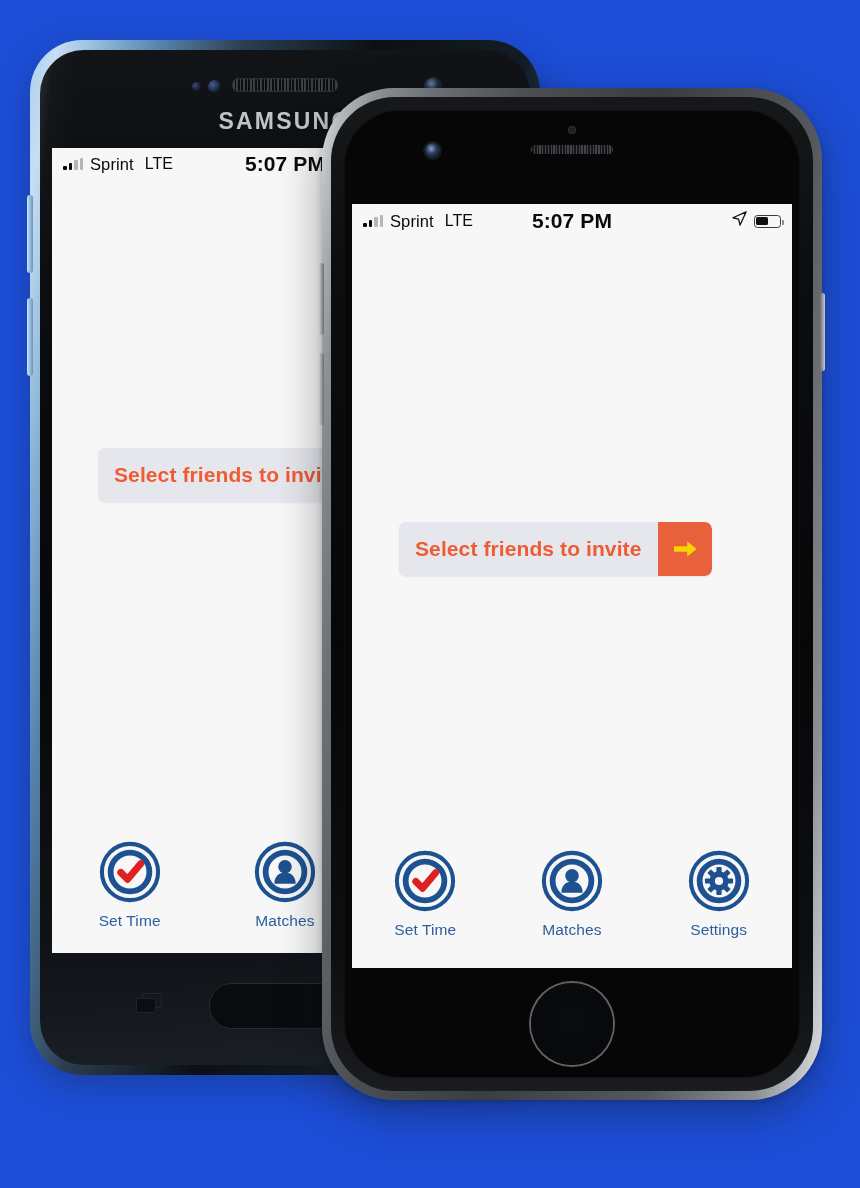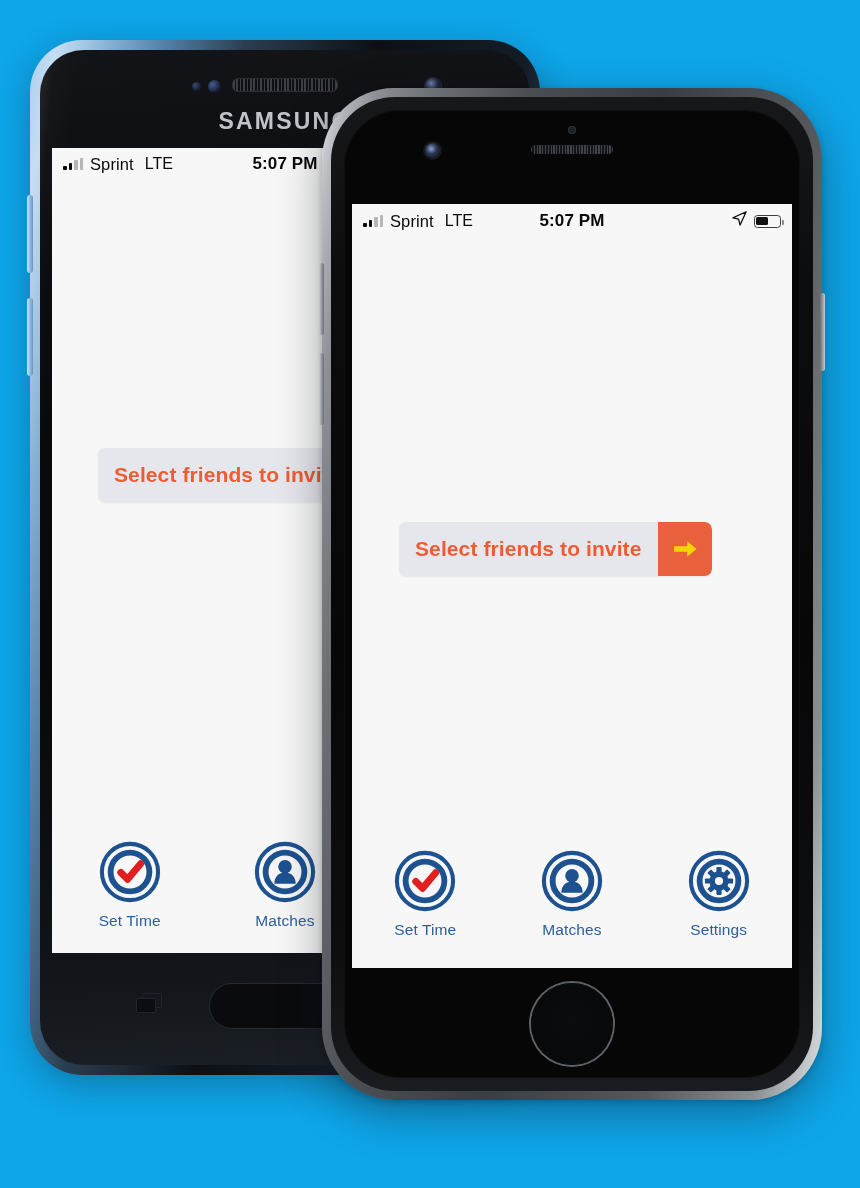--- a/index.html
+++ b/index.html
@@ -12,21 +12,21 @@
     height: 1188px;
     position: relative;
     overflow: hidden;
     font-family: "Liberation Sans", sans-serif;
     -webkit-font-smoothing: antialiased;
   }
 
   .stage {
     position: absolute;
     inset: 0;
-    background: #0ea5e9;
+    background: #1d4ed8;
   }
 
   
   .samsung {
     position: absolute;
     left: 30px;
     top: 40px;
     width: 510px;
     height: 1035px;
     z-index: 1;
@@ -295,21 +295,21 @@
   .sb-bars b:nth-child(1) { height: 4px; }
   .sb-bars b:nth-child(2) { height: 7px; }
   .sb-bars b:nth-child(3) { height: 10px; background: #b6b6b6; }
   .sb-bars b:nth-child(4) { height: 12px; background: #b6b6b6; }
   .sb-carrier { font-size: 16.5px; letter-spacing: .1px; }
   .sb-net { font-size: 16px; margin-left: 4px; }
   .sb-time {
     position: absolute;
     left: 0; right: 0;
     text-align: center;
-    font-size: 17px;
+    font-size: 21px;
     font-weight: bold;
     letter-spacing: .1px;
     pointer-events: none;
   }
   .sb-right {
     margin-left: auto;
     display: flex;
     align-items: center;
     gap: 7px;
   }

